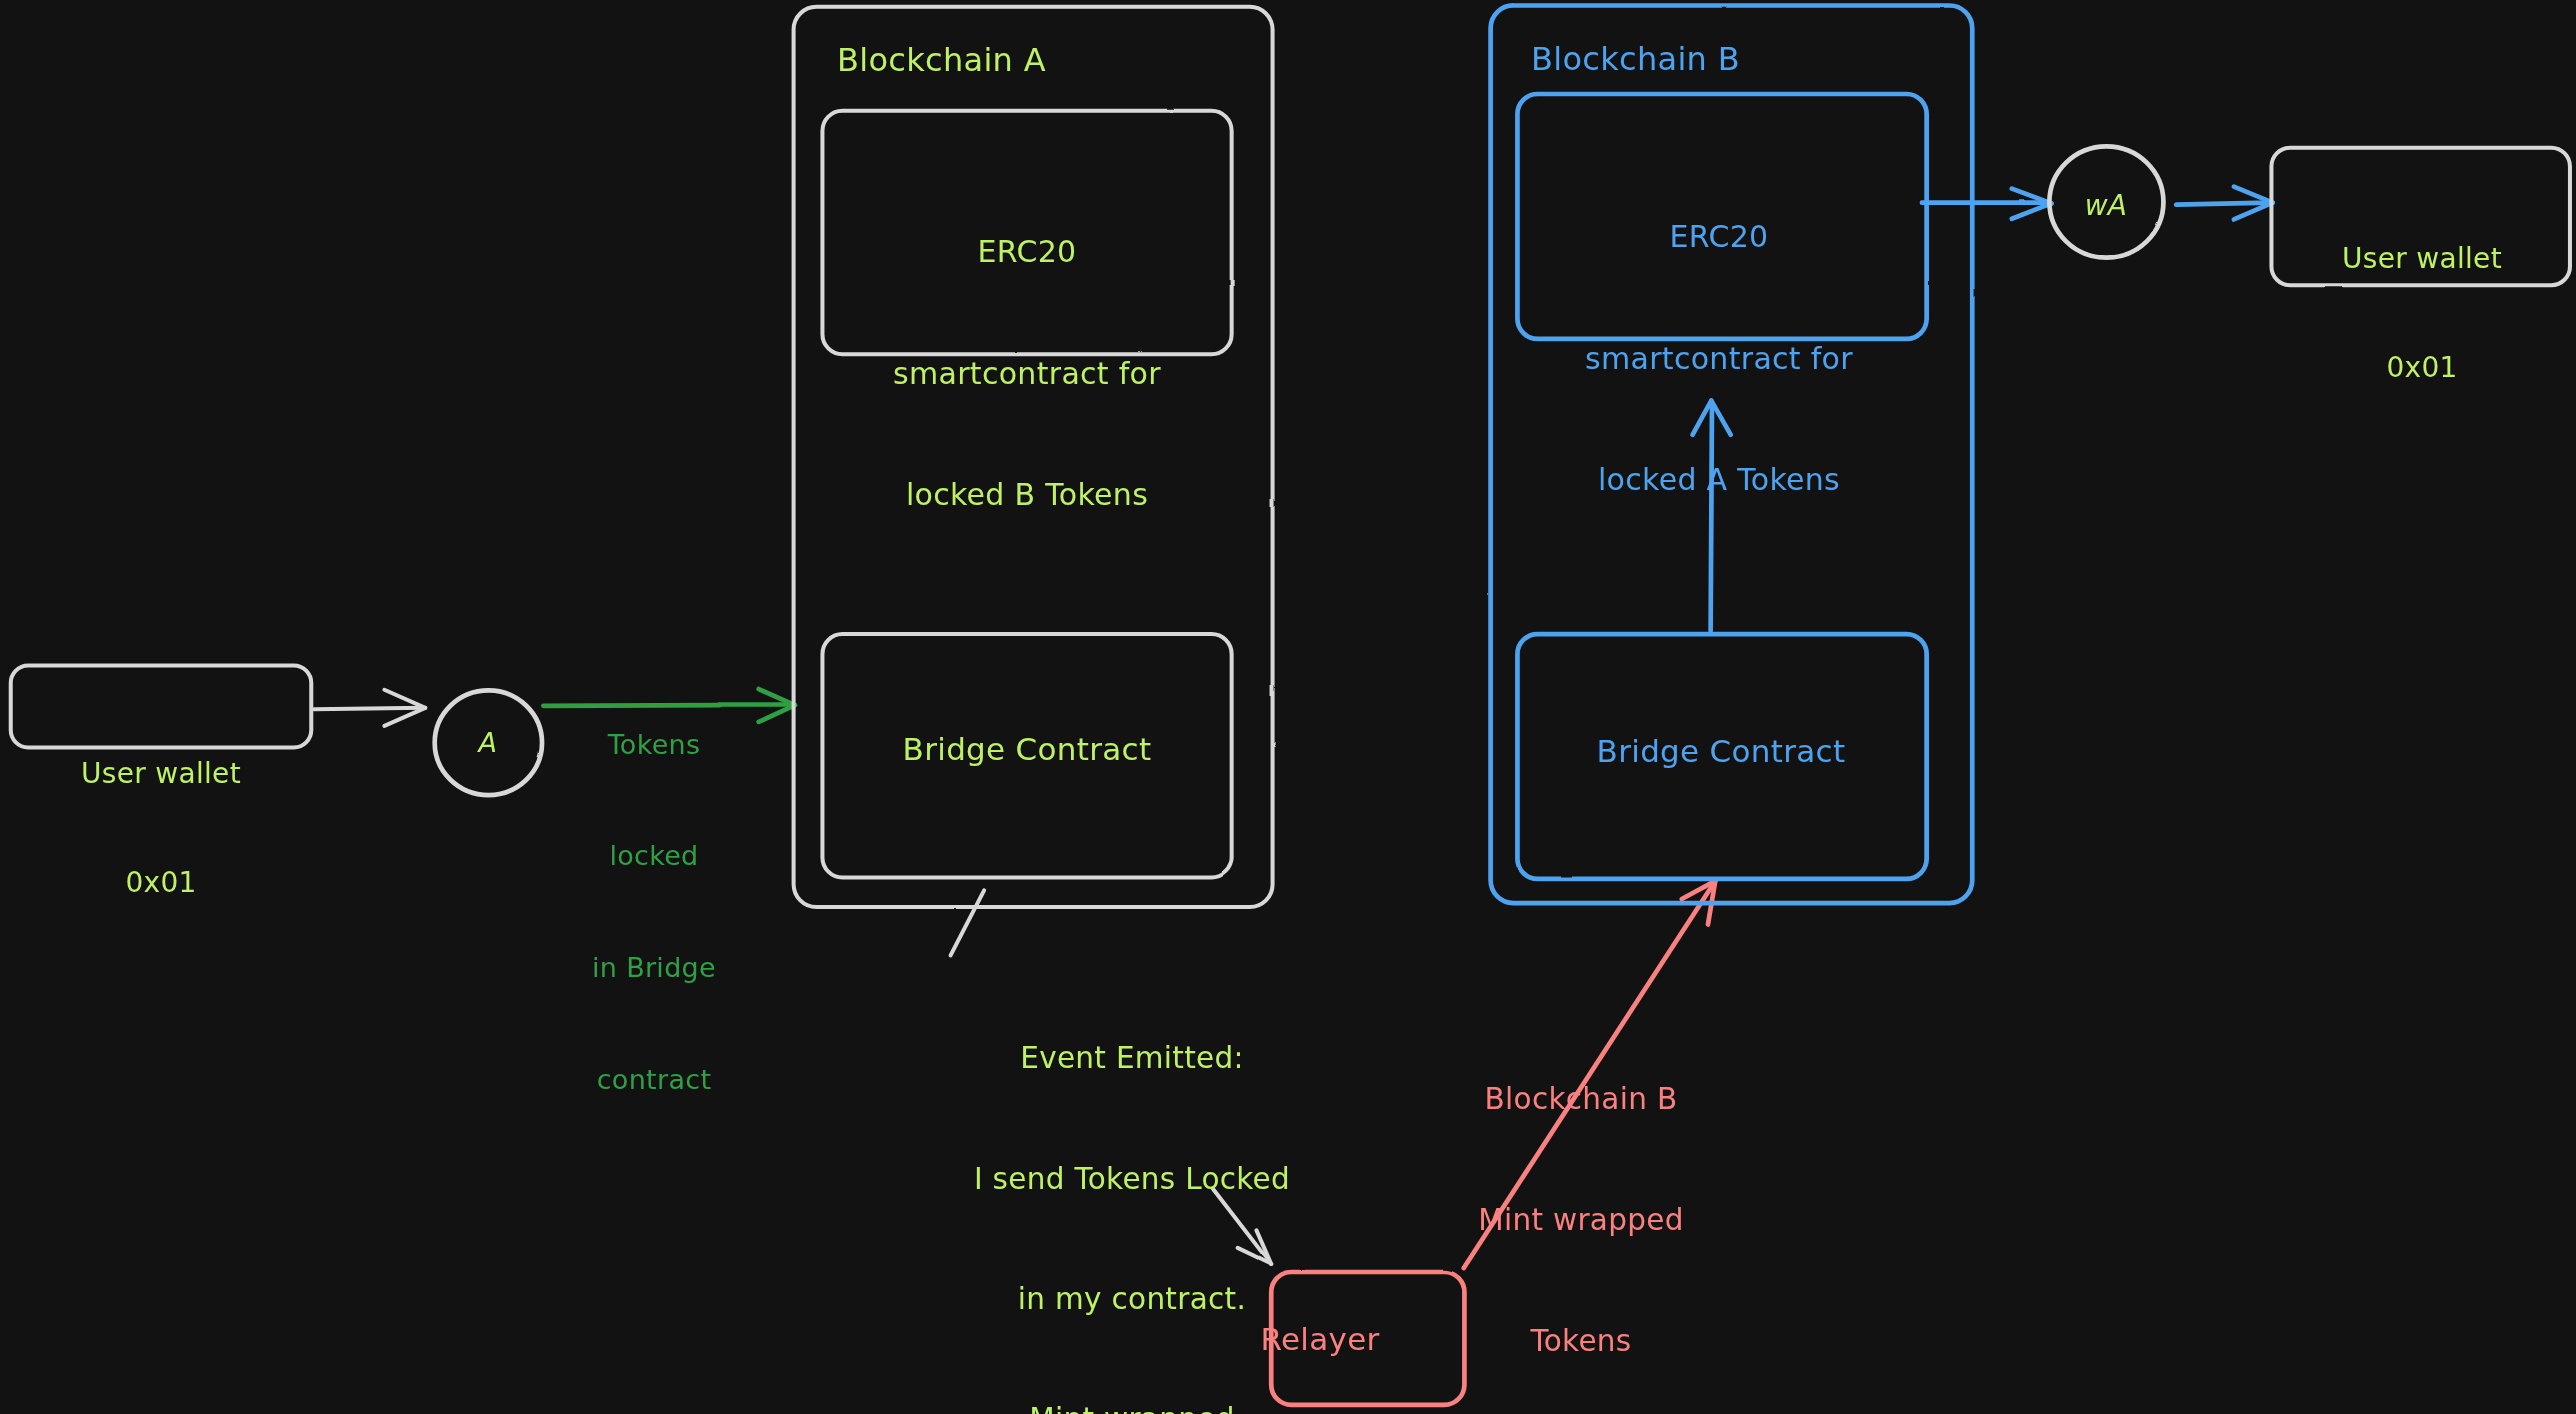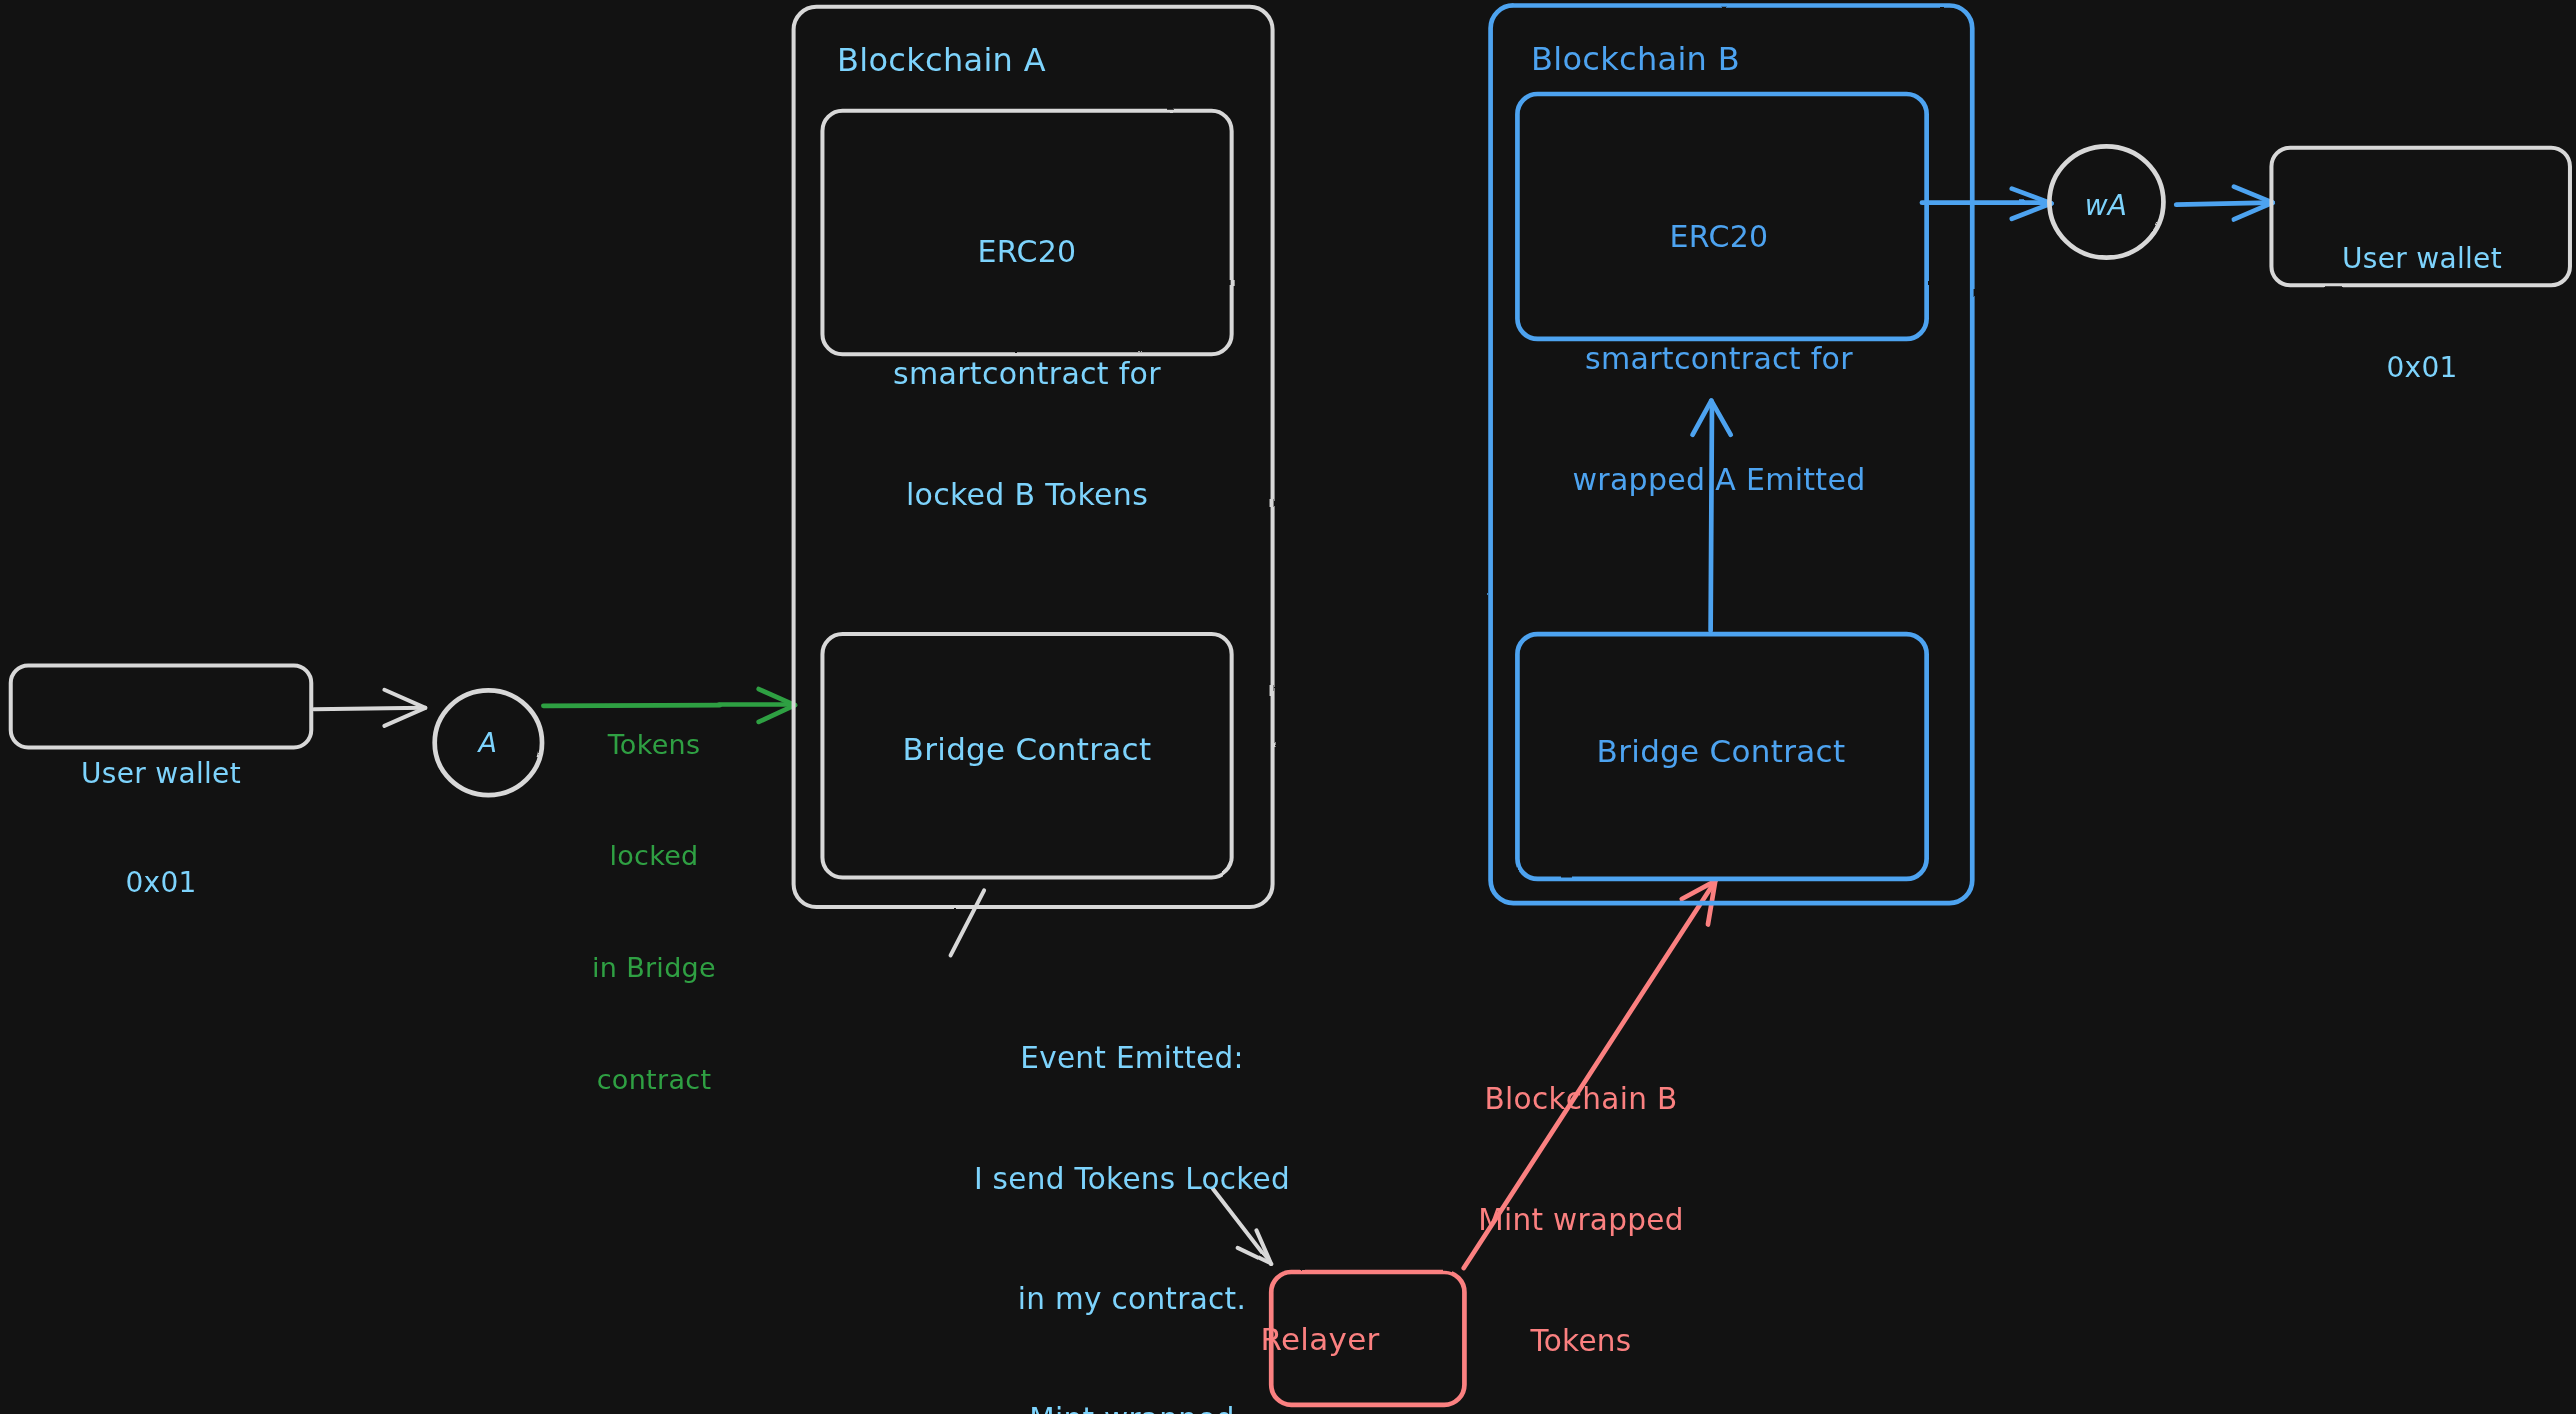--- a/index.html
+++ b/index.html
@@ -25,21 +25,21 @@
   }
   .lbl {
     position: absolute;
     font-family: "DejaVu Sans", sans-serif;
     font-weight: 400;
     white-space: pre;
     line-height: 1.30;
     letter-spacing: 0.3px;
     -webkit-font-smoothing: antialiased;
   }
-  .txt-white { color: #7dd3fc; }
+  .txt-white { color: #bef264; }
   .txt-blue  { color: #4da3f0; }
   .txt-green { color: #2fa043; }
   .txt-red   { color: #fb8080; }
   .center { text-align: center; transform: translateX(-50%); }
   .left   { text-align: left; }
   .sk { font-style: italic; }
 </style>
 </head>
 <body>
 
@@ -163,21 +163,21 @@
     <div>Blockchain B</div>
     <div>Mint wrapped</div>
     <div>Tokens</div>
   </div>
 
   <div class="lbl txt-blue left" style="left:1531px; top:39px; font-size:32px;">Blockchain B</div>
 
   <div class="lbl txt-blue center" style="left:1719px; top:136px; font-size:30px; line-height:1.35;">
     <div>ERC20</div>
     <div>smartcontract for</div>
-    <div>wrapped A Emitted</div>
+    <div>locked A Tokens</div>
   </div>
 
 
   <div class="lbl txt-blue center" style="left:1721px; top:731px; font-size:31px;">Bridge Contract</div>
 
   <div class="lbl txt-white center sk" style="left:2106px; top:188px; font-size:28px;">wA</div>
 
   <div class="lbl txt-white center" style="left:2422px; top:168px; font-size:28px;">
     <div>User wallet</div>
     <div>0x01</div>

